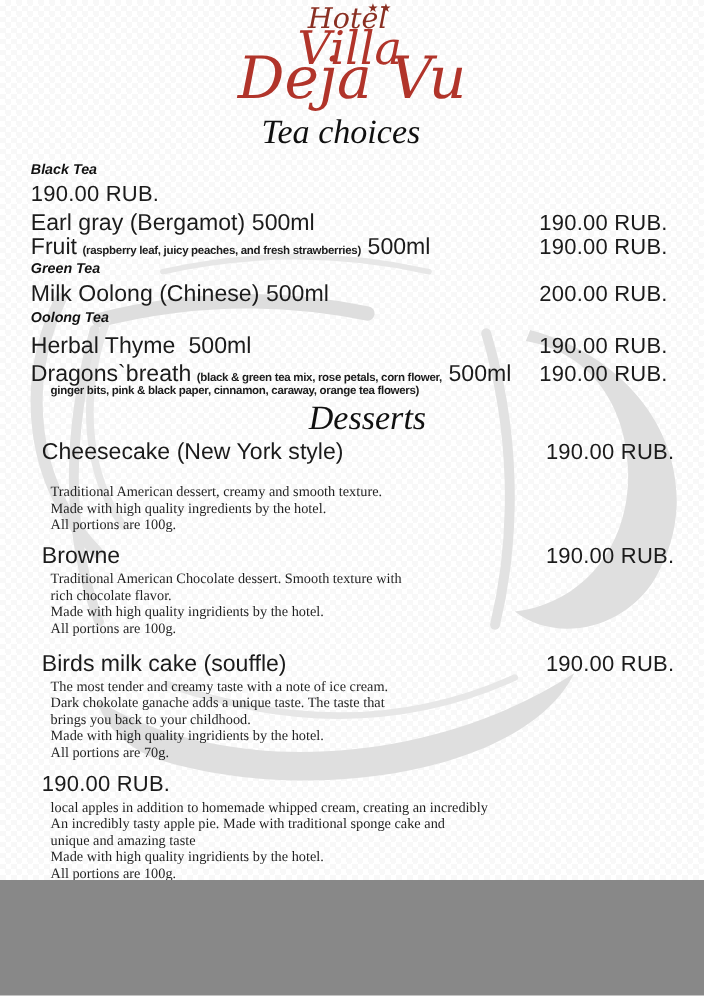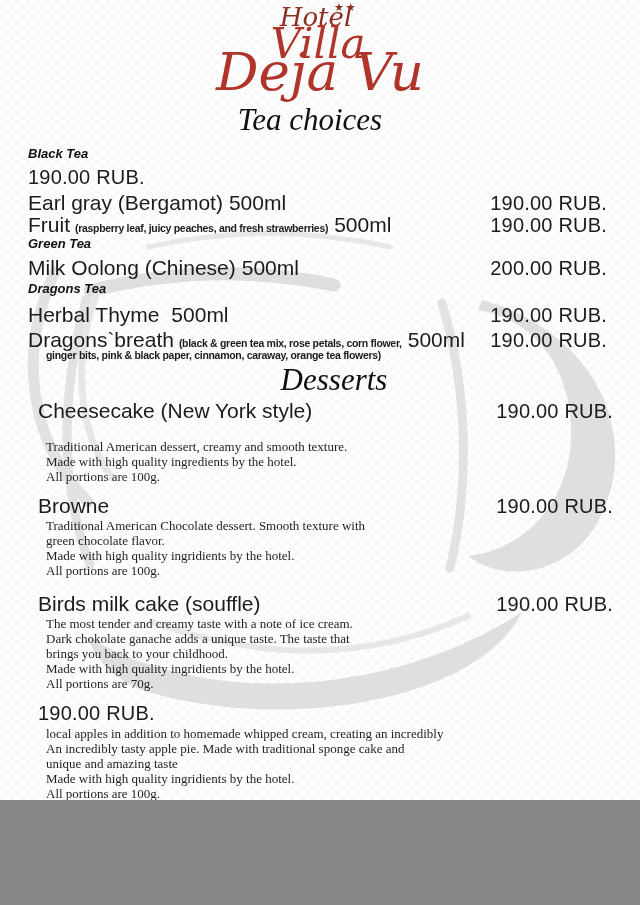--- a/index.html
+++ b/index.html
@@ -89,21 +89,21 @@
     <span class="price">190.00 RUB.</span>
   </div>
 
   <div class="abs hdr" style="top:237px">Green Tea</div>
 
   <div class="abs row" style="top:256px">
     <span><span class="nm">Milk Oolong (Chinese)</span><span class="sz">500ml</span></span>
     <span class="price">200.00 RUB.</span>
   </div>
 
-  <div class="abs hdr" style="top:282px">Dragons Tea</div>
+  <div class="abs hdr" style="top:282px">Oolong Tea</div>
 
   <div class="abs row" style="top:303px">
     <span><span class="nm">Herbal Thyme </span><span class="sz">500ml</span></span>
     <span class="price">190.00 RUB.</span>
   </div>
   <div class="abs row" style="top:328px">
     <span><span class="nm">Dragons`breath</span><span class="tiny">(black &amp; green tea mix, rose petals, corn flower,</span><span class="sz">500ml</span></span>
     <span class="price">190.00 RUB.</span>
   </div>
   <div class="abs tiny-cont" style="top:350px">ginger bits, pink &amp; black paper, cinnamon, caraway, orange tea flowers)</div>
@@ -119,21 +119,21 @@
     <div>Made with high quality ingredients by the hotel.</div>
     <div>All portions are 100g.</div>
   </div>
 
   <div class="abs row drow" style="top:494px">
     <span class="nm">Browne</span>
     <span class="price">190.00 RUB.</span>
   </div>
   <div class="abs desc" style="top:518px">
     <div>Traditional American Chocolate dessert. Smooth texture with</div>
-    <div>green chocolate flavor.</div>
+    <div>rich chocolate flavor.</div>
     <div>Made with high quality ingridients by the hotel.</div>
     <div>All portions are 100g.</div>
   </div>
 
   <div class="abs row drow" style="top:592px">
     <span class="nm">Birds milk cake (souffle)</span>
     <span class="price">190.00 RUB.</span>
   </div>
   <div class="abs desc" style="top:616px">
     <div>The most tender and creamy taste with a note of ice cream.</div>

